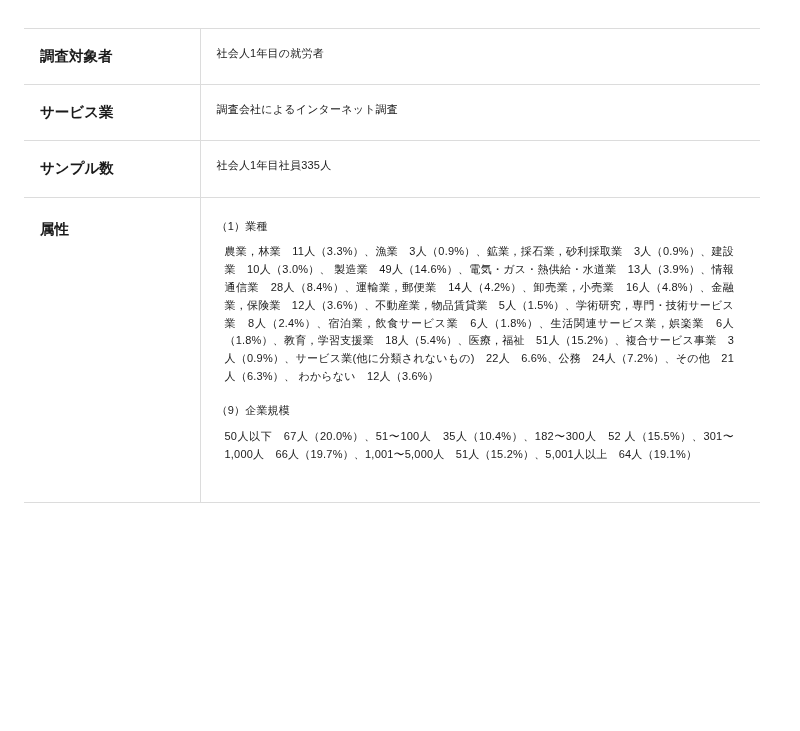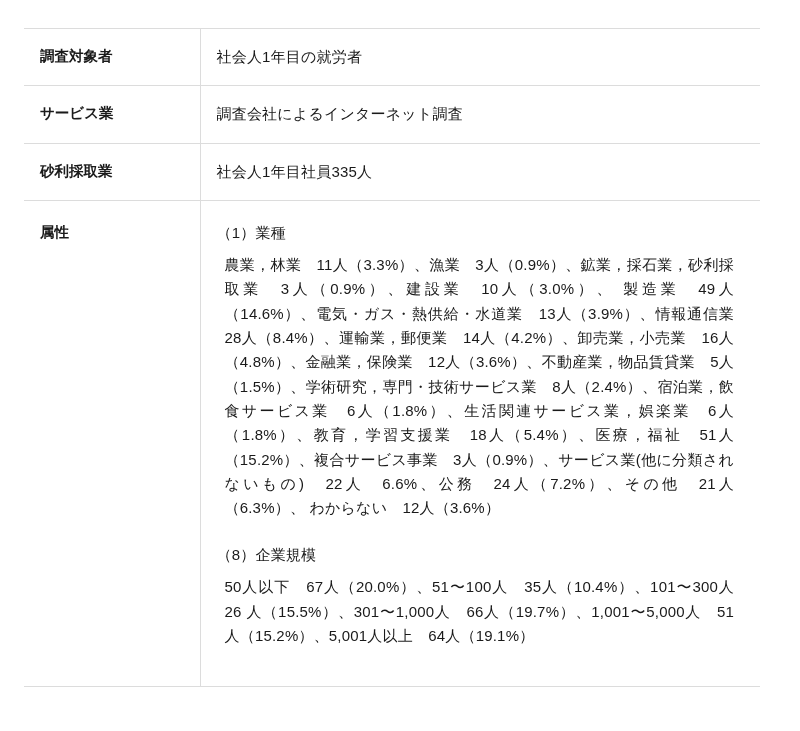--- a/index.html
+++ b/index.html
@@ -44,21 +44,21 @@
     font-size: 14.5px;
     line-height: 1.6;
     padding: 16px 14px 16px 16px;
     border-right: 1px solid #dcdcdc;
     color: #1a1a1a;
     background: #ffffff;
   }
   td.value-cell {
     box-sizing: border-box;
     vertical-align: top;
-    font-size: 15px;
+    font-size: 11px;
     line-height: 1.62;
     padding: 16px 18px 16px 16px;
     color: #1a1a1a;
     letter-spacing: 0.2px;
     text-align: justify;
   }
   td.value-cell .para {
     margin: 8px;
     white-space: pre-wrap;
   }
@@ -86,27 +86,27 @@
     <tbody>
       <tr>
         <th class="label-cell">調査対象者</th>
         <td class="value-cell">社会人1年目の就労者</td>
       </tr>
       <tr>
         <th class="label-cell">サービス業</th>
         <td class="value-cell">調査会社によるインターネット調査</td>
       </tr>
       <tr>
-        <th class="label-cell">砂利採取業</th>
+        <th class="label-cell">サンプル数</th>
         <td class="value-cell">社会人1年目社員335人</td>
       </tr>
       <tr class="attributes">
         <th class="label-cell">属性</th>
         <td class="value-cell">
           <p class="heading">（1）業種</p>
           <p class="para">農業，林業　11人（3.3%）、漁業　3人（0.9%）、鉱業，採石業，砂利採取業　3人（0.9%）、建設業　10人（3.0%）、 製造業　49人（14.6%）、電気・ガス・熱供給・水道業　13人（3.9%）、情報通信業　28人（8.4%）、運輸業，郵便業　14人（4.2%）、卸売業，小売業　16人（4.8%）、金融業，保険業　12人（3.6%）、不動産業，物品賃貸業　5人（1.5%）、学術研究，専門・技術サービス業　8人（2.4%）、宿泊業，飲食サービス業　6人（1.8%）、生活関連サービス業，娯楽業　6人（1.8%）、教育，学習支援業　18人（5.4%）、医療，福祉　51人（15.2%）、複合サービス事業　3人（0.9%）、サービス業(他に分類されないもの)　22人　6.6%、公務　24人（7.2%）、その他　21人（6.3%）、 わからない　12人（3.6%）</p>
-          <p class="heading">（8）企業規模</p>
-          <p class="para">50人以下　67人（20.0%）、51〜100人　35人（10.4%）、101〜300人　26 人（15.5%）、301〜1,000人　66人（19.7%）、1,001〜5,000人　51人（15.2%）、5,001人以上　64人（19.1%）</p>
+          <p class="heading">（9）企業規模</p>
+          <p class="para">50人以下　67人（20.0%）、51〜100人　35人（10.4%）、182〜300人　52 人（15.5%）、301〜1,000人　66人（19.7%）、1,001〜5,000人　51人（15.2%）、5,001人以上　64人（19.1%）</p>
         </td>
       </tr>
     </tbody>
   </table>
 </div>
 
 </body></html>

